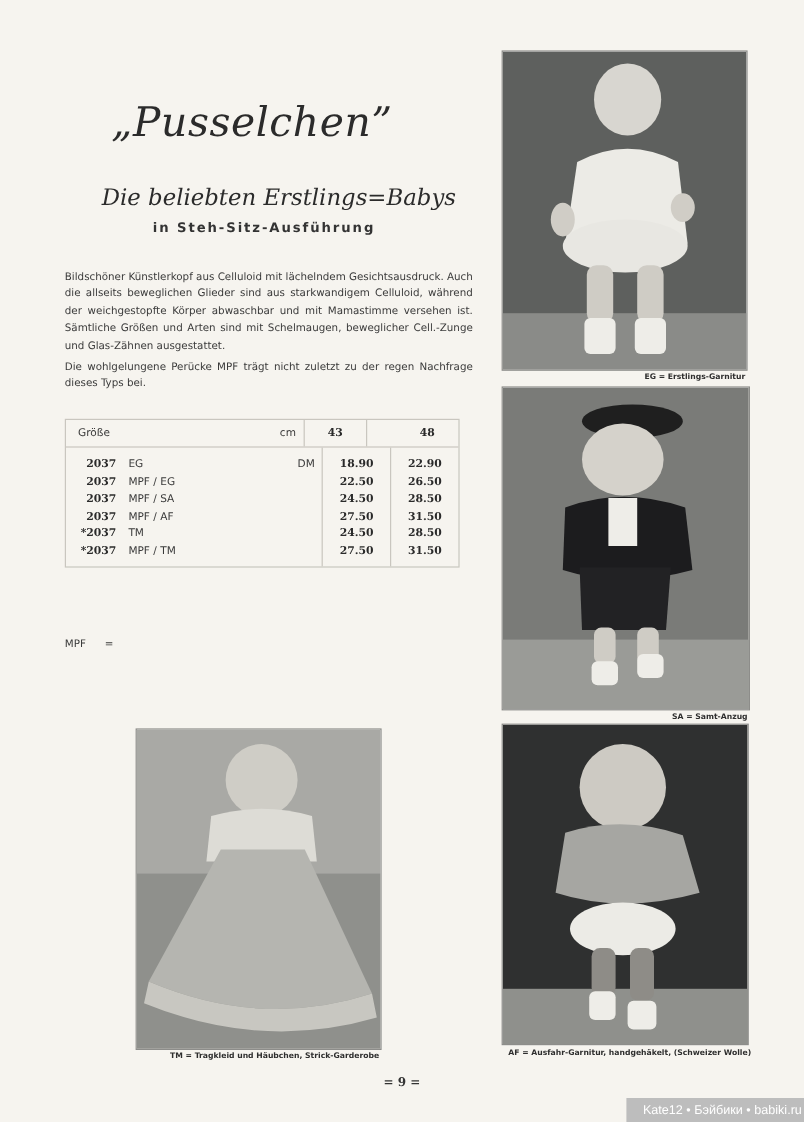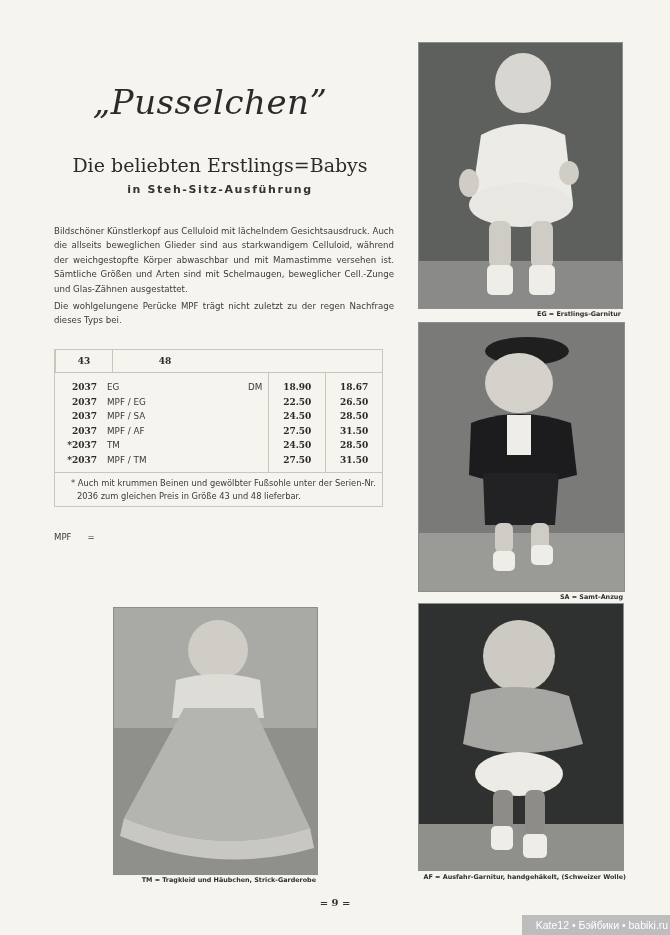--- a/index.html
+++ b/index.html
@@ -8,22 +8,22 @@
     background:#f6f4ef; color:#2e2e2e;
     font-family:"DejaVu Sans", sans-serif;
   }
   .abs { position:absolute; }
   .title-script {
     left:60px; top:82px; width:300px; text-align:center;
     font-family:"DejaVu Serif", serif; font-style:italic;
     font-size:34px; color:#2b2b2b; letter-spacing:0.5px;
   }
   .subtitle {
-    left:60px; top:154px; width:320px; text-align:center;
-    font-family:"DejaVu Serif", serif; 
+    left:60px; top:154px; width:320px; text-align:right;
+    font-family:"DejaVu Serif", serif; font-style:italic;
     font-size:19px; color:#2b2b2b;
   }
   .subsub {
     left:60px; top:183px; width:320px; text-align:center;
     font-size:11px; font-weight:bold; letter-spacing:1.6px; color:#333;
   }
   .para {
     left:54px; width:340px; font-size:8.6px; line-height:14.4px;
     color:#3a3a3a; text-align:justify;
   }
@@ -64,20 +64,24 @@
 
 <div class="abs title-script">„Pusselchen”</div>
 <div class="abs subtitle">Die beliebten Erstlings=Babys</div>
 <div class="abs subsub">in Steh-Sitz-Ausführung</div>
 
 <div class="abs para" style="top:224px;">Bildschöner Künstlerkopf aus Celluloid mit lächelndem Gesichtsausdruck. Auch die allseits beweglichen Glieder sind aus starkwandigem Celluloid, während der weichgestopfte Körper abwaschbar und mit Mamastimme versehen ist. Sämtliche Größen und Arten sind mit Schelmaugen, beweglicher Cell.-Zunge und Glas-Zähnen ausgestattet.</div>
 <div class="abs para" style="top:299px;">Die wohlgelungene Perücke MPF trägt nicht zuletzt zu der regen Nachfrage dieses Typs bei.</div>
 
 <div class="abs price-table">
   <div class="tbl-head">
+    <div class="col-a">
+      <span style="position:absolute;left:10px;">Größe</span>
+      <span style="position:absolute;right:6px;">cm</span>
+    </div>
     <div class="col-b num">43</div>
     <div class="col-c num">48</div>
   </div>
   <div class="tbl-body">
     <div class="col-a" style="padding:7px 0 5px 0;">
       <span style="position:absolute;right:6px;top:7px;line-height:14.5px;">DM</span>
       <div class="row">
           <span class="code num">2037</span>
           <span class="model">EG</span>
         </div>
@@ -104,29 +108,28 @@
     </div>
     <div class="col-b" style="padding:7px 0 5px 0;">
       <div class="row num" style="justify-content:center;">18.90</div>
       <div class="row num" style="justify-content:center;">22.50</div>
       <div class="row num" style="justify-content:center;">24.50</div>
       <div class="row num" style="justify-content:center;">27.50</div>
       <div class="row num" style="justify-content:center;">24.50</div>
       <div class="row num" style="justify-content:center;">27.50</div>
     </div>
     <div class="col-c" style="padding:7px 0 5px 0;">
-      <div class="row num" style="justify-content:center;">18.67</div>
+      <div class="row num" style="justify-content:center;">22.90</div>
       <div class="row num" style="justify-content:center;">26.50</div>
       <div class="row num" style="justify-content:center;">28.50</div>
       <div class="row num" style="justify-content:center;">31.50</div>
       <div class="row num" style="justify-content:center;">28.50</div>
       <div class="row num" style="justify-content:center;">31.50</div>
     </div>
   </div>
-  <div class="tbl-foot">* Auch mit krummen Beinen und gewölbter Fußsohle unter der Serien-Nr. 2036 zum gleichen Preis in Größe 43 und 48 lieferbar.</div>
 </div>
 
 <div class="abs mpf-note">
   <span class="key">MPF</span>
   <span class="eq">=</span>
 </div>
 
 <div class="abs photo" style="left:418px;top:42px;width:203px;height:265px;">
   <svg width="203" height="265" viewBox="0 0 203 265">
     <rect width="203" height="265" fill="#5e605e"></rect>

